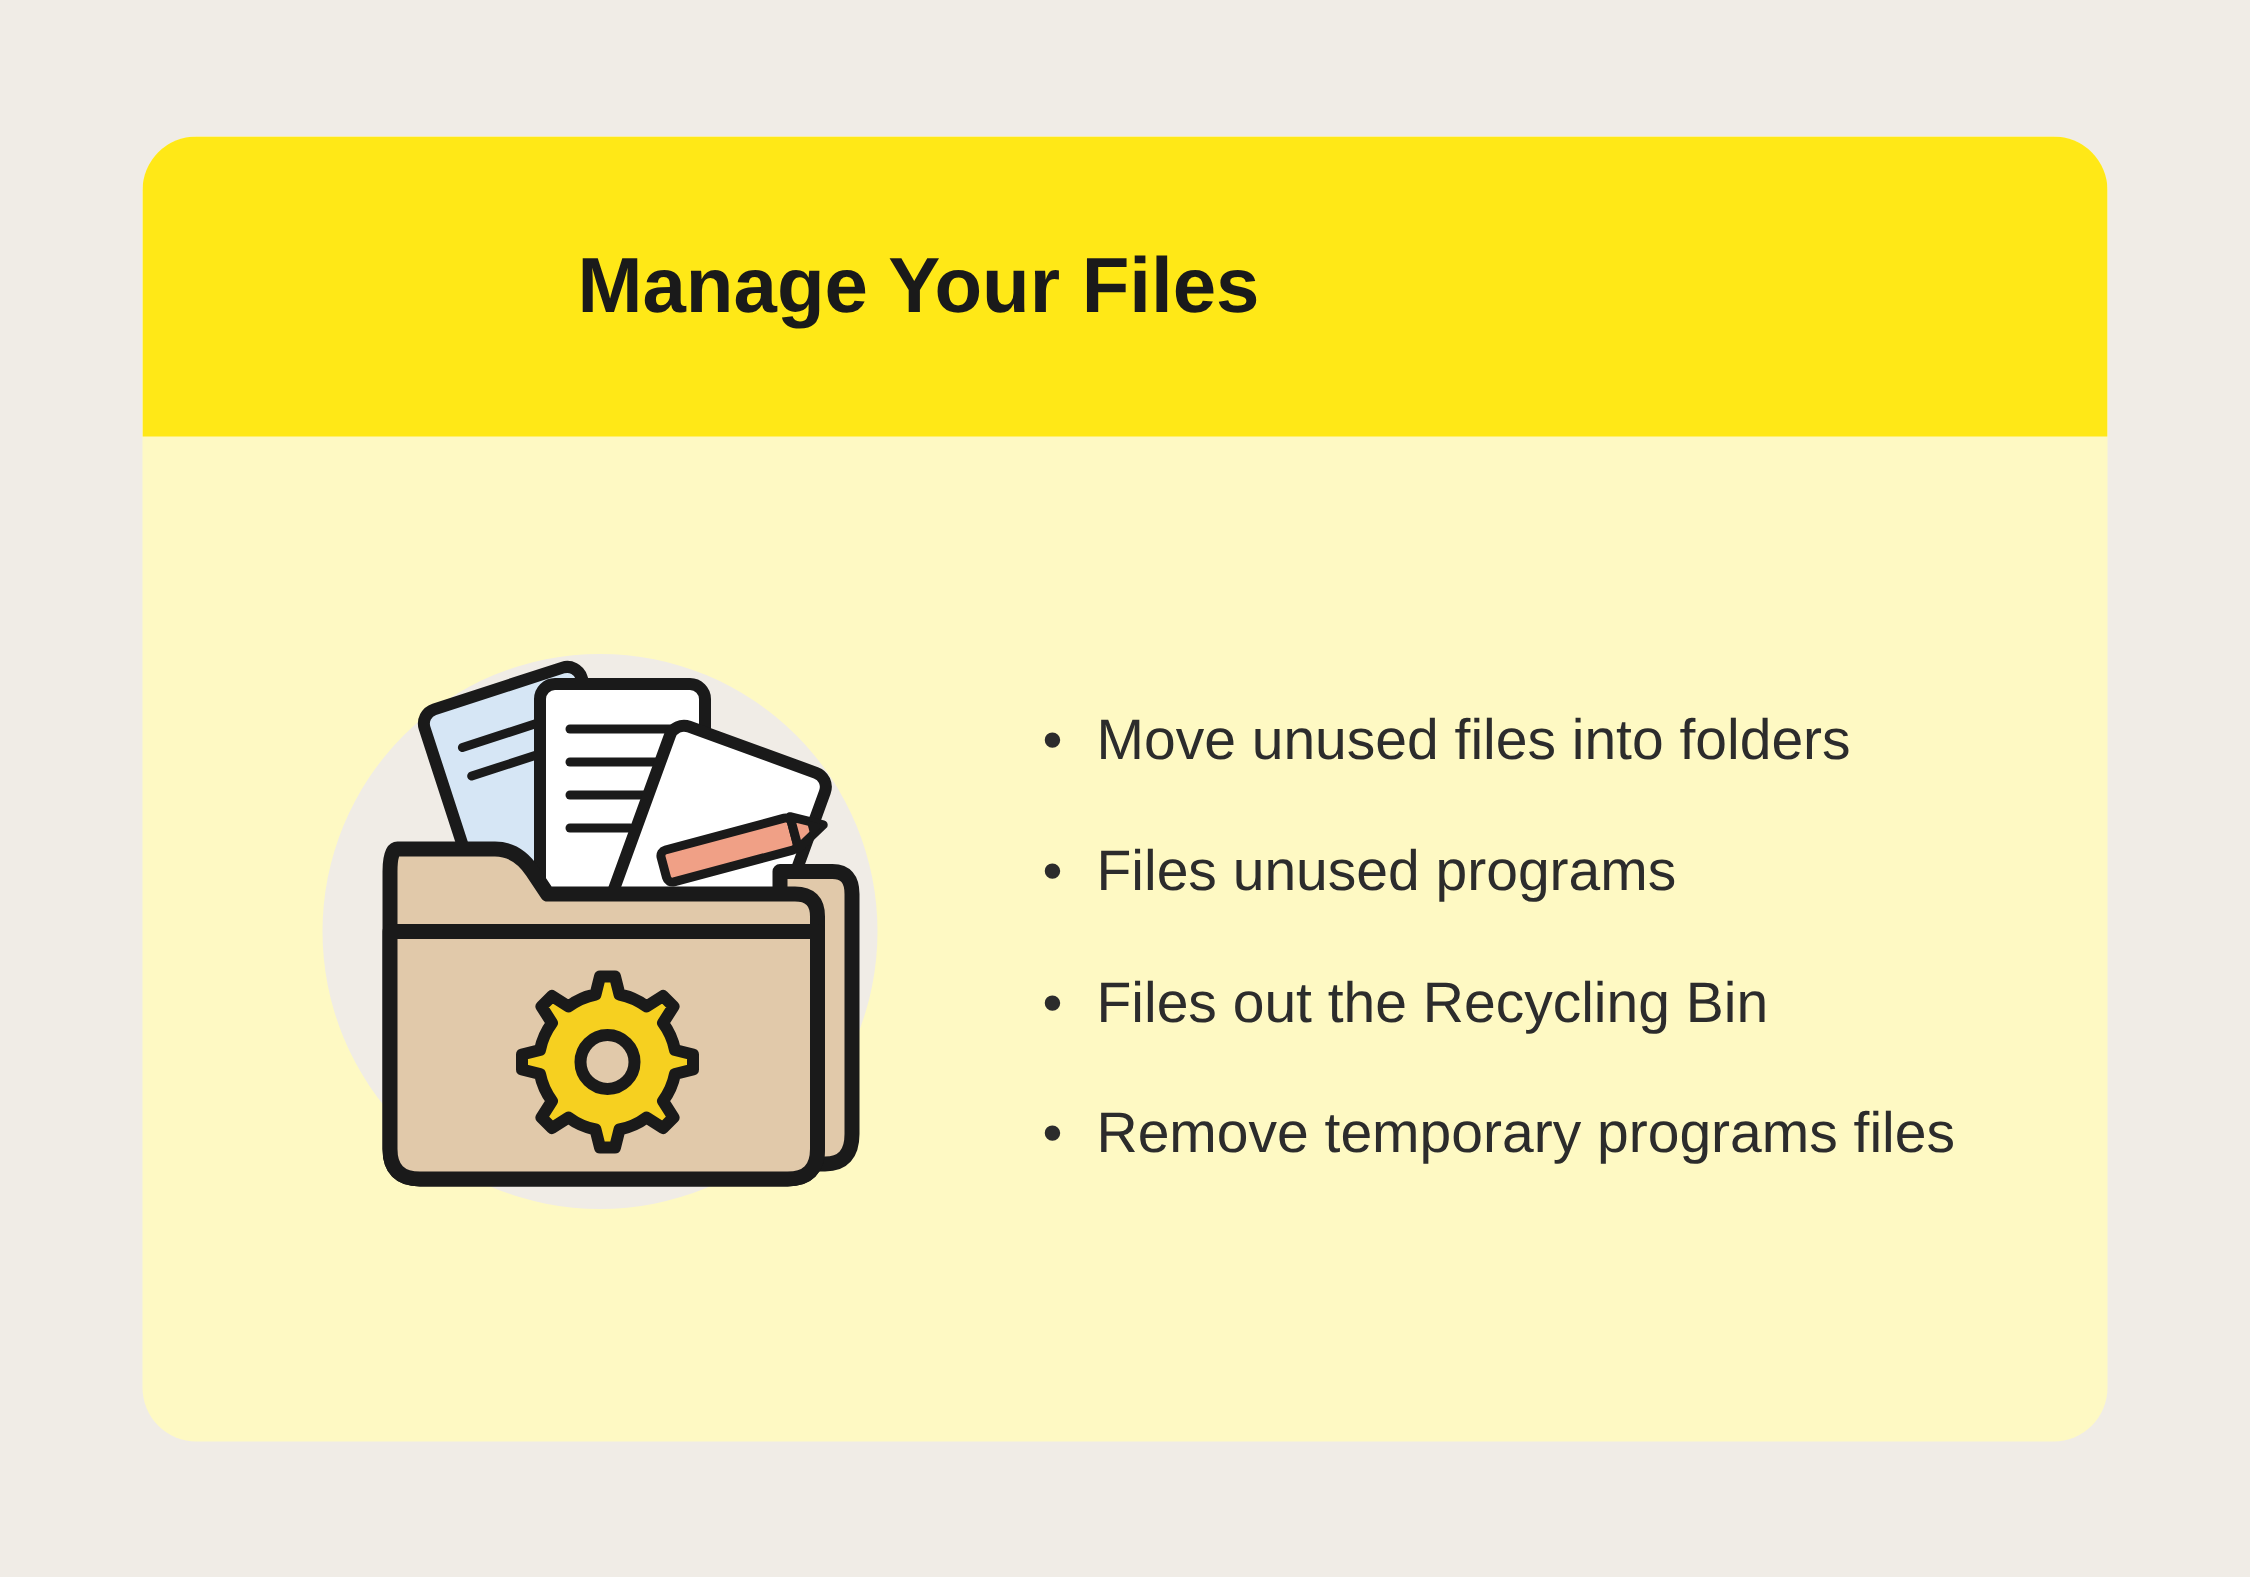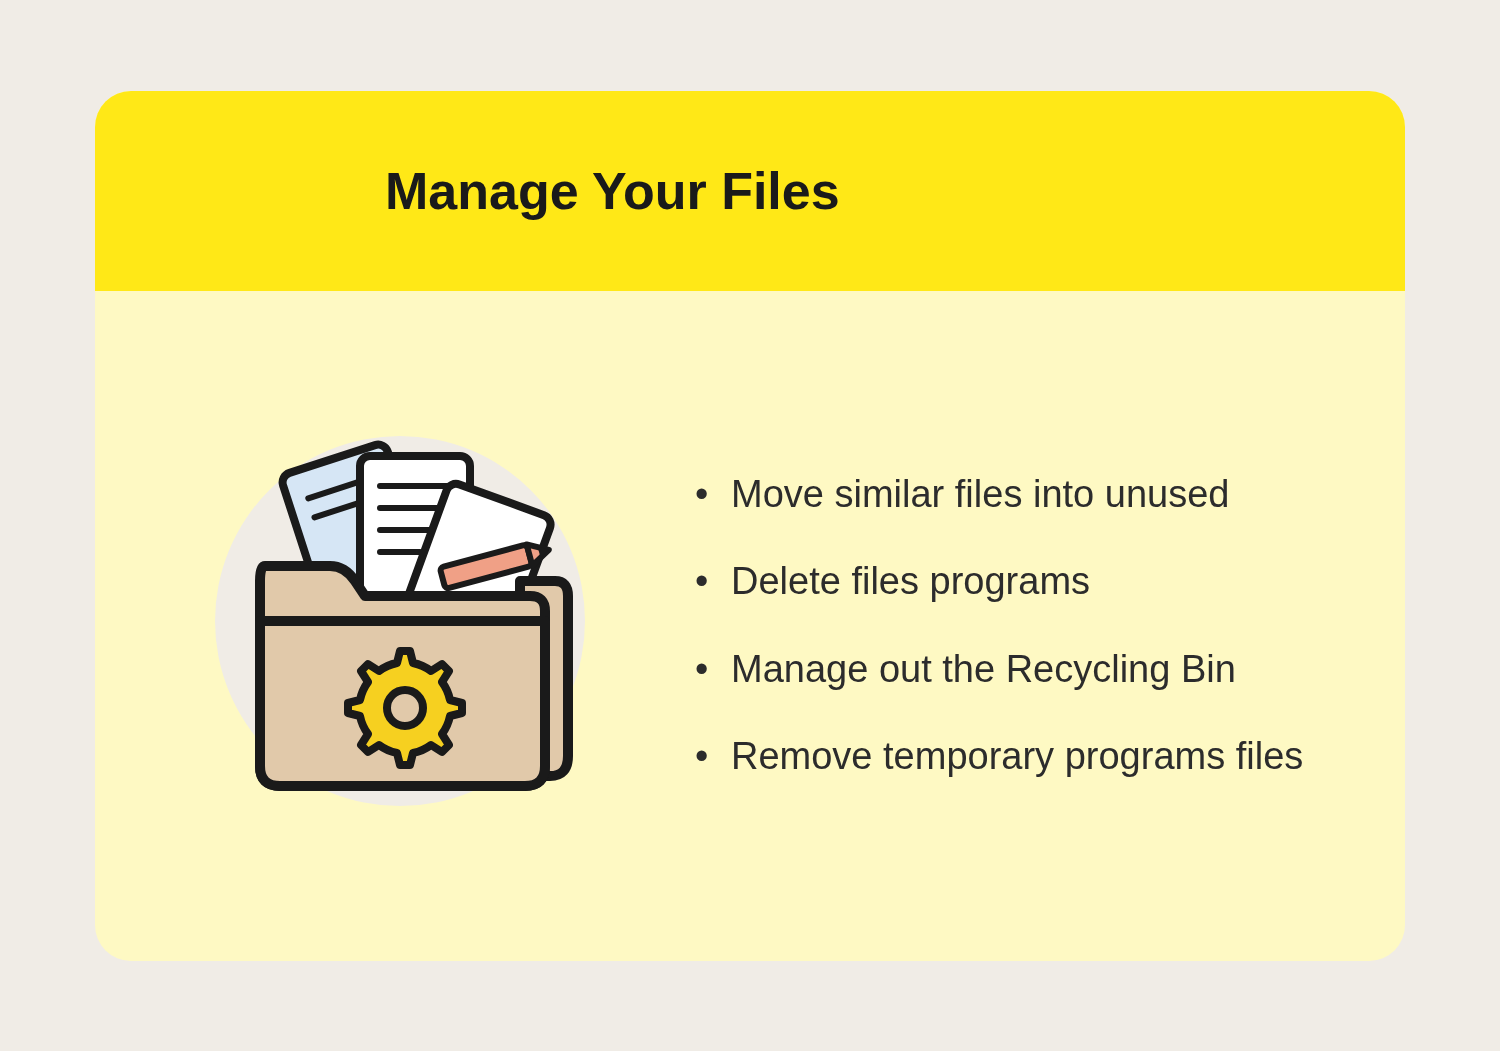--- a/index.html
+++ b/index.html
@@ -136,20 +136,20 @@
         <path d="M 50 185 L 335 185 L 335 330 Q 335 350 315 350 L 70 350 Q 50 350 50 330 Z" fill="#e1c9aa" stroke="#1a1a1a" stroke-width="10" stroke-linejoin="round"></path>
 
         <g transform="translate(145,215)">
           <path d="M 45 0 L 55 0 L 58 12 Q 68 14 76 20 L 87 13 L 94 20 L 87 31 Q 93 39 95 49 L 107 52 L 107 62 L 95 65 Q 93 75 87 83 L 94 94 L 87 101 L 76 94 Q 68 100 58 102 L 55 114 L 45 114 L 42 102 Q 32 100 24 94 L 13 101 L 6 94 L 13 83 Q 7 75 5 65 L -7 62 L -7 52 L 5 49 Q 7 39 13 31 L 6 20 L 13 13 L 24 20 Q 32 14 42 12 Z" fill="#f6d020" stroke="#1a1a1a" stroke-width="8" stroke-linejoin="round"></path>
           <circle cx="50" cy="57" r="18" fill="#e1c9aa" stroke="#1a1a1a" stroke-width="8"></circle>
         </g>
       </svg>
     </div>
 
     <ul class="tips-list">
-      <li>Move similar files into unused</li>
-      <li>Delete files programs</li>
-      <li>Manage out the Recycling Bin</li>
+      <li>Move unused files into folders</li>
+      <li>Files unused programs</li>
+      <li>Files out the Recycling Bin</li>
       <li>Remove temporary programs files</li>
     </ul>
 
   </div>
 </div>
 
 </body></html>

